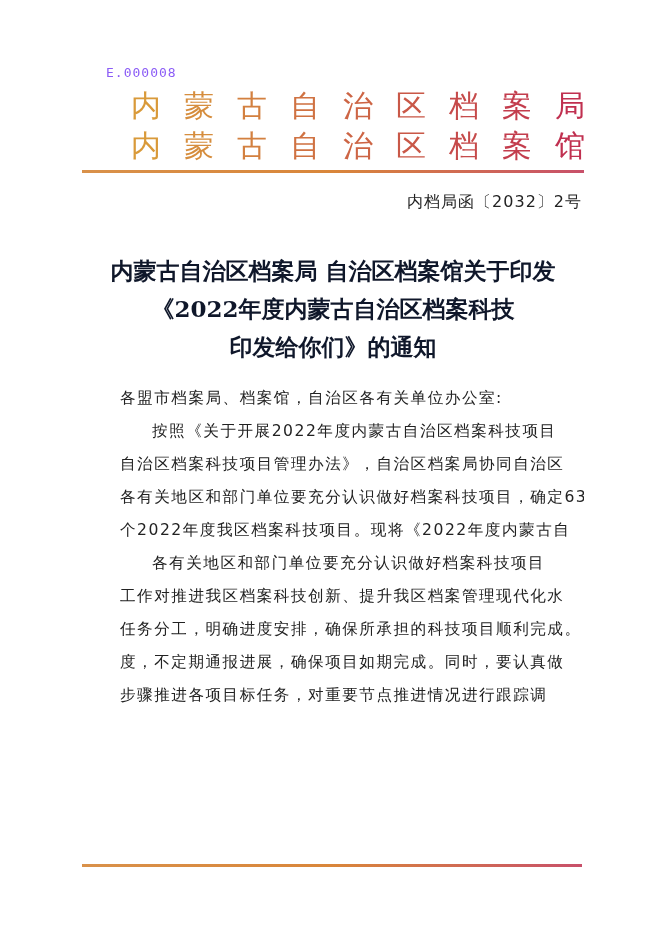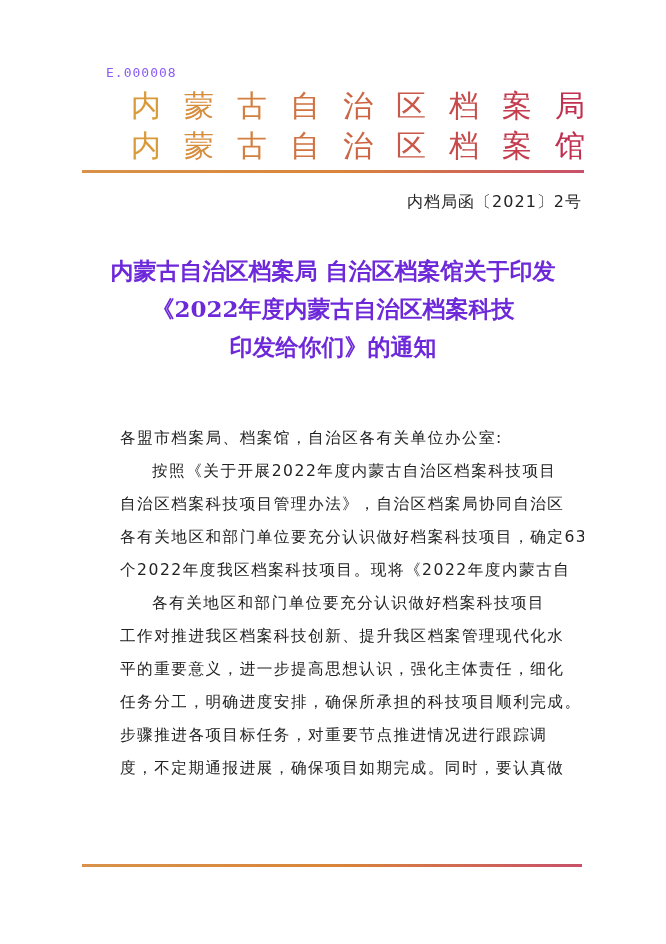--- a/index.html
+++ b/index.html
@@ -13,26 +13,26 @@
   .org-line span { display: inline-block; width: 36px; text-align: center; }
   .org-1 { top: 86px; }
   .org-2 { top: 126px; }
   .rule { position: absolute; left: 82px; width: 502px; height: 3px;
           background: linear-gradient(90deg, #d9914a 0%, #d9863a 50%, #c8506a 100%); }
   .rule-top { top: 170px; }
   .rule-bottom { top: 864px; height: 3px; left: 82px; width: 500px; }
   .doc-number { position: absolute; right: 84px; top: 192px; font-size: 16px;
                 color: #222; font-family: "DejaVu Sans", sans-serif; letter-spacing: 1px; }
   .title { position: absolute; left: 80px; width: 506px; top: 252px; text-align: center;
-           font-size: 23px; font-weight: bold; line-height: 38px; color: #6d28d9;
+           font-size: 23px; font-weight: bold; line-height: 38px; color: #0f172a;
            font-family: "DejaVu Serif", serif; }
   .title div { white-space: nowrap; }
   .body { position: absolute; left: 120px; width: 464px; top: 382px;
           font-size: 15.6px; line-height: 33px; color: #222;
-          font-family: "DejaVu Sans", sans-serif; letter-spacing: 1.5px; margin-top: 40px; }
+          font-family: "DejaVu Sans", sans-serif; letter-spacing: 1.5px; }
   .body .line { white-space: nowrap; text-align: justify; height: 33px; overflow: hidden; }
   .body .indent { padding-left: 32px; }
 </style>
 </head>
 <body>
 
 <div>
   <div class="doc-code">E.000008</div>
 
   <div class="org-line org-1" id="org1">
@@ -53,36 +53,35 @@
       <span style="color: rgb(208, 114, 66);">自</span>
       <span style="color: rgb(205, 101, 69);">治</span>
       <span style="color: rgb(201, 88, 72);">区</span>
       <span style="color: rgb(198, 75, 75);">档</span>
       <span style="color: rgb(195, 61, 77);">案</span>
       <span style="color: rgb(192, 48, 80);">馆</span>
     </div>
 
   <div class="rule rule-top"></div>
 
-  <div class="doc-number">内档局函〔2021〕2号</div>
+  <div class="doc-number">内档局函〔2032〕2号</div>
 
   <div class="title">
     <div>内蒙古自治区档案局 自治区档案馆关于印发</div>
     <div>《2022年度内蒙古自治区档案科技</div>
     <div>印发给你们》的通知</div>
   </div>
 
   <div class="body" id="body">
       <div class="line">各盟市档案局、档案馆，自治区各有关单位办公室:</div>
       <div class="line indent">按照《关于开展2022年度内蒙古自治区档案科技项目</div>
       <div class="line">自治区档案科技项目管理办法》，自治区档案局协同自治区</div>
       <div class="line">各有关地区和部门单位要充分认识做好档案科技项目，确定63</div>
       <div class="line">个2022年度我区档案科技项目。现将《2022年度内蒙古自</div>
       <div class="line indent">各有关地区和部门单位要充分认识做好档案科技项目</div>
       <div class="line">工作对推进我区档案科技创新、提升我区档案管理现代化水</div>
-      <div class="line">平的重要意义，进一步提高思想认识，强化主体责任，细化</div>
       <div class="line">任务分工，明确进度安排，确保所承担的科技项目顺利完成。</div>
+      <div class="line">度，不定期通报进展，确保项目如期完成。同时，要认真做</div>
       <div class="line">步骤推进各项目标任务，对重要节点推进情况进行跟踪调</div>
-      <div class="line">度，不定期通报进展，确保项目如期完成。同时，要认真做</div>
     </div>
 
   <div class="rule rule-bottom"></div>
 </div>
 
 </body></html>

